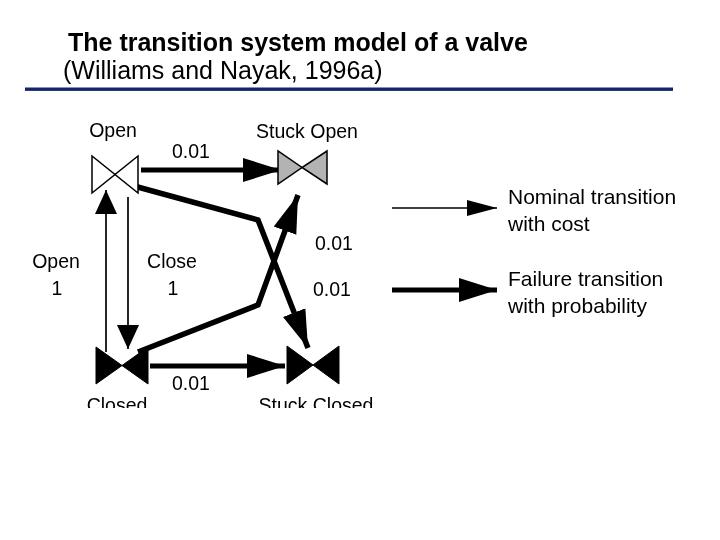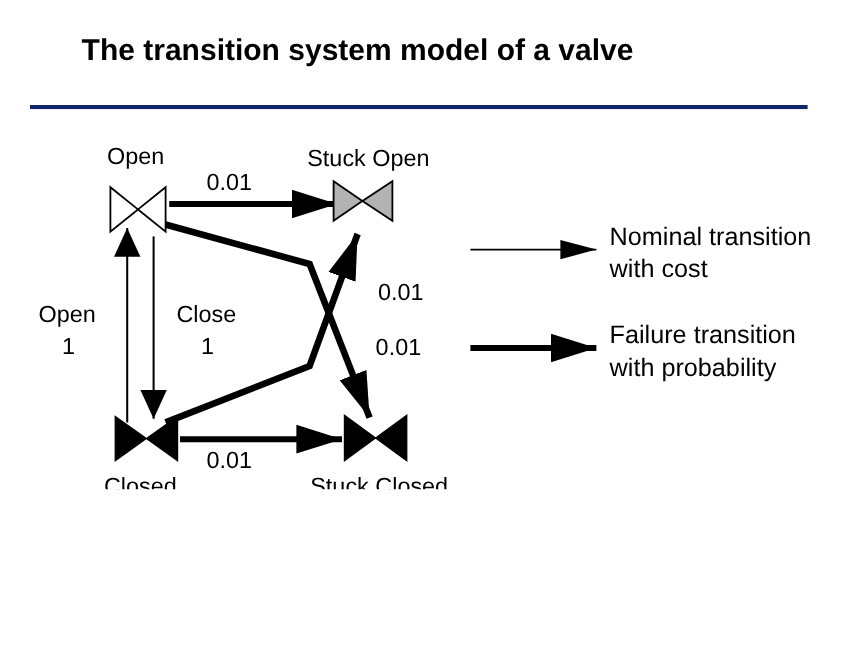--- a/index.html
+++ b/index.html
@@ -57,20 +57,21 @@
     fill: #000000;
   }
 </style>
 </head>
 <body>
 
 <div class="slide">
 
   <div class="title-block">
     <div class="title-line1">The transition system model of a valve</div>
+    <div class="title-line2">(Williams and Nayak, 1996a)</div>
   </div>
 
   <svg class="diagram-svg" width="720" height="540" viewBox="0 0 720 540">
     <defs>
       <marker id="mThick" markerUnits="userSpaceOnUse" markerWidth="40" markerHeight="26" refX="38" refY="13" orient="auto">
         <path d="M0,1 L38,13 L0,25 Z" fill="#000000"></path>
       </marker>
       <marker id="mThin" markerUnits="userSpaceOnUse" markerWidth="32" markerHeight="18" refX="30" refY="8.5" orient="auto">
         <path d="M0,0.5 L30,8.5 L0,16.5 Z" fill="#000000"></path>
       </marker>

